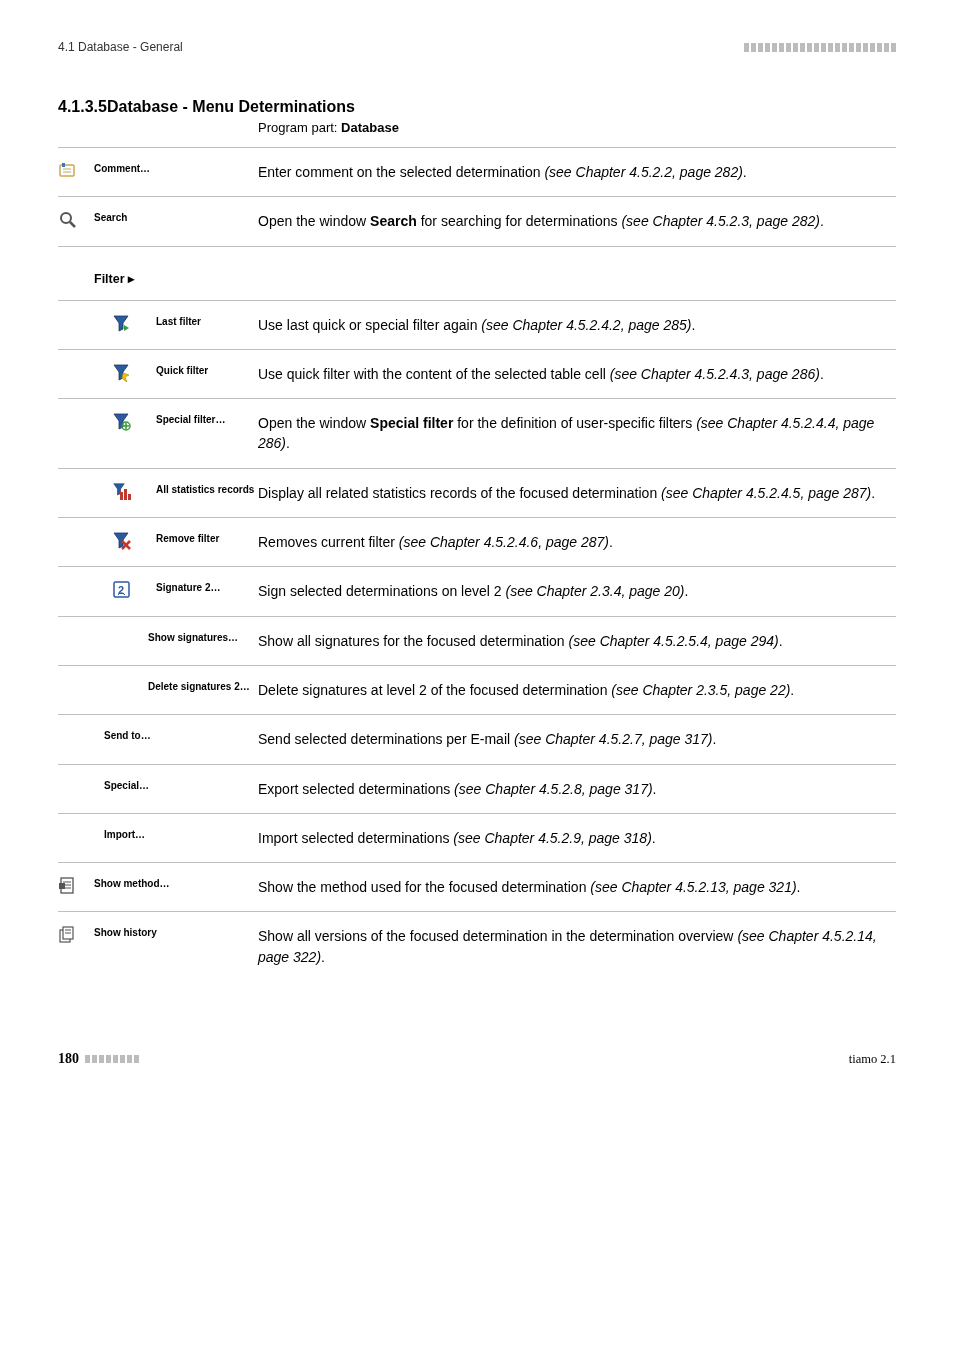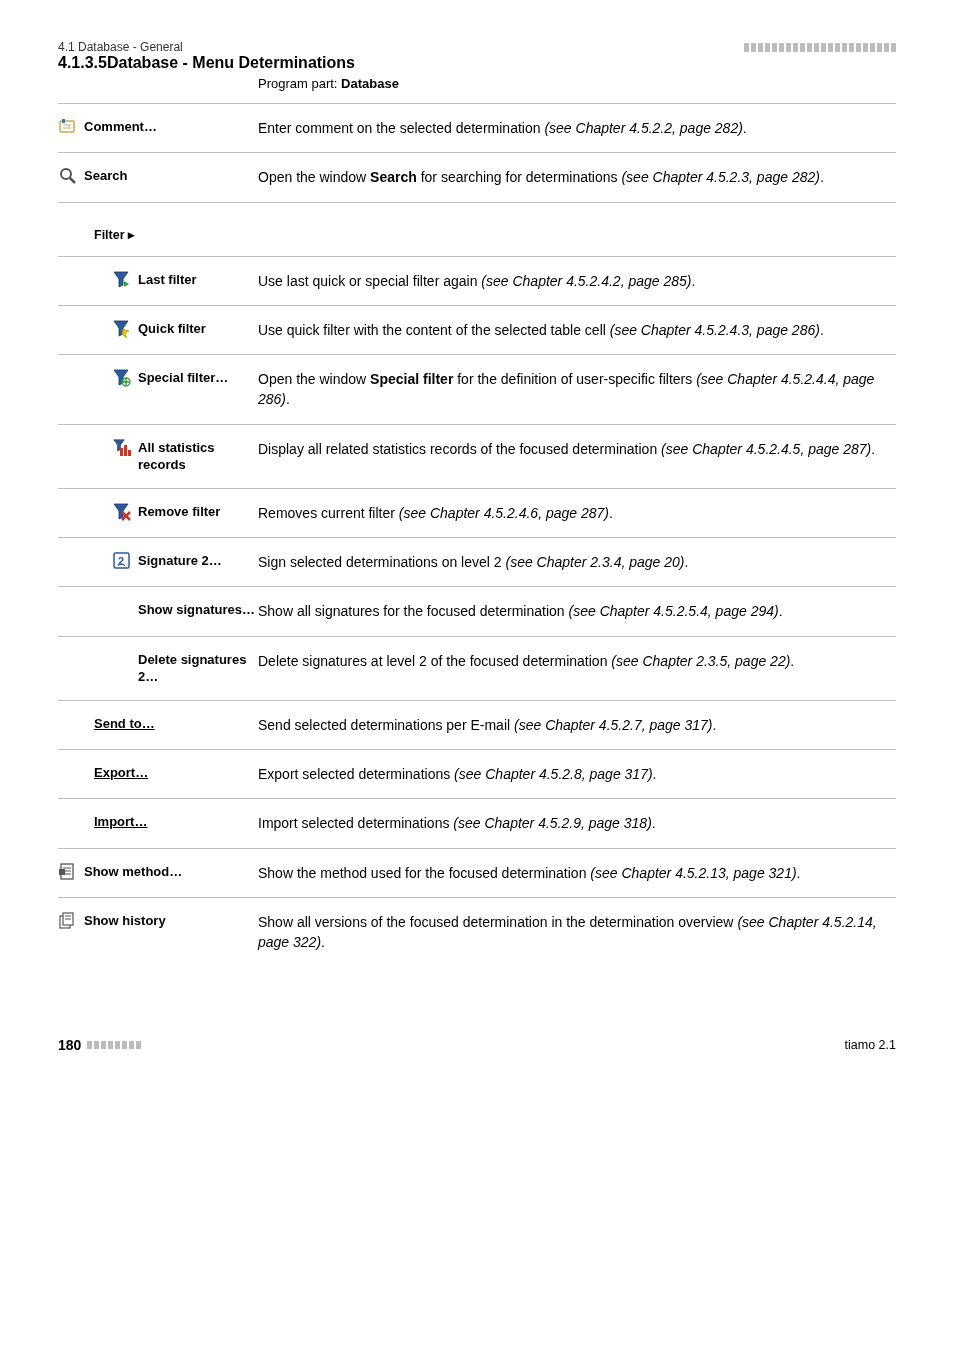--- a/index.html
+++ b/index.html
@@ -13,20 +13,21 @@
   .page {
     padding: 40px 58px 30px 58px;
     box-sizing: border-box;
   }
   .running-head {
     display: flex;
     justify-content: space-between;
     align-items: center;
     font-size: 12px;
     color: #333;
+    margin-bottom: 44px;
   }
   .bars {
     display: flex;
     gap: 2px;
   }
   .bars span {
     width: 5px;
     height: 9px;
     background: #bcbcbc;
     display: inline-block;
@@ -61,26 +62,27 @@
     padding: 14px 0 14px 0;
     border-top: 1px solid #bfbfbf;
   }
   .label-col {
     width: 200px;
     min-width: 200px;
     display: flex;
     align-items: flex-start;
     box-sizing: border-box;
   }
-  .label-col.indent1 { padding-left: 36px; text-decoration: underline; }
-  .label-col.indent2 { padding-left: 54px; }
+  .label-col.indent1 { padding-left: 36px; }
+  .label-col.indent2 { padding-left: 54px; gap: 8px; }
   .label-col .text {
     font-weight: 700;
-    font-size: 13px;
+    font-size: 10px;
     line-height: 1.35;
+    margin-left: 10px;
   }
   .desc-col {
     flex: 1;
     font-size: 14px;
     line-height: 1.45;
   }
   .desc-col .bold { font-weight: 700; }
   .desc-col .ital { font-style: italic; }
   .icon {
     width: 20px;
@@ -96,20 +98,21 @@
     padding: 24px 0 14px 36px;
     font-weight: 700;
     font-size: 12.5px;
   }
   .footer {
     display: flex;
     justify-content: space-between;
     align-items: center;
     margin-top: 70px;
     font-size: 12.5px;
+    font-family: Liberation Serif, serif;
   }
   .footer .pg {
     font-weight: 700;
     font-size: 14px;
     display: flex;
     align-items: center;
     gap: 6px;
   }
 </style>
 </head>
@@ -259,21 +262,21 @@
       <div class="menu-row">
     <div class="label-col indent1" style="padding-left:36px">
 
       <span class="text">Send to…</span>
     </div>
         <div class="desc-col"><span>Send selected determinations per E-mail </span><span class="ital">(see Chapter 4.5.2.7, page 317)</span><span>.</span></div>
       </div>
       <div class="menu-row">
     <div class="label-col indent1" style="padding-left:36px">
 
-      <span class="text">Export…</span>
+      <span class="text">Special…</span>
     </div>
         <div class="desc-col"><span>Export selected determinations </span><span class="ital">(see Chapter 4.5.2.8, page 317)</span><span>.</span></div>
       </div>
       <div class="menu-row">
     <div class="label-col indent1" style="padding-left:36px">
 
       <span class="text">Import…</span>
     </div>
         <div class="desc-col"><span>Import selected determinations </span><span class="ital">(see Chapter 4.5.2.9, page 318)</span><span>.</span></div>
       </div>

